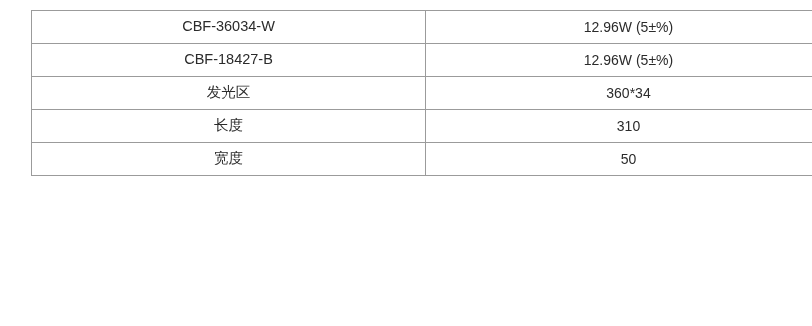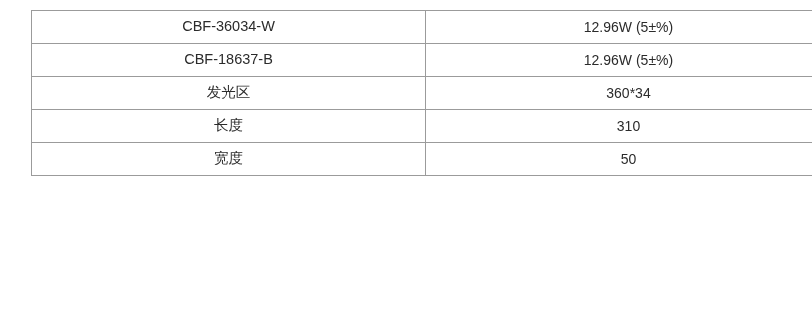--- a/index.html
+++ b/index.html
@@ -52,21 +52,21 @@
     <colgroup>
       <col class="col-param">
       <col class="col-value">
     </colgroup>
     <tbody>
         <tr>
           <td class="cell-param">CBF-36034-W</td>
           <td class="cell-value">12.96W (5±%)</td>
         </tr>
         <tr>
-          <td class="cell-param">CBF-18637-B</td>
+          <td class="cell-param">CBF-18427-B</td>
           <td class="cell-value">12.96W (5±%)</td>
         </tr>
         <tr>
           <td class="cell-param">发光区</td>
           <td class="cell-value">360*34</td>
         </tr>
         <tr>
           <td class="cell-param">长度</td>
           <td class="cell-value">310</td>
         </tr>

